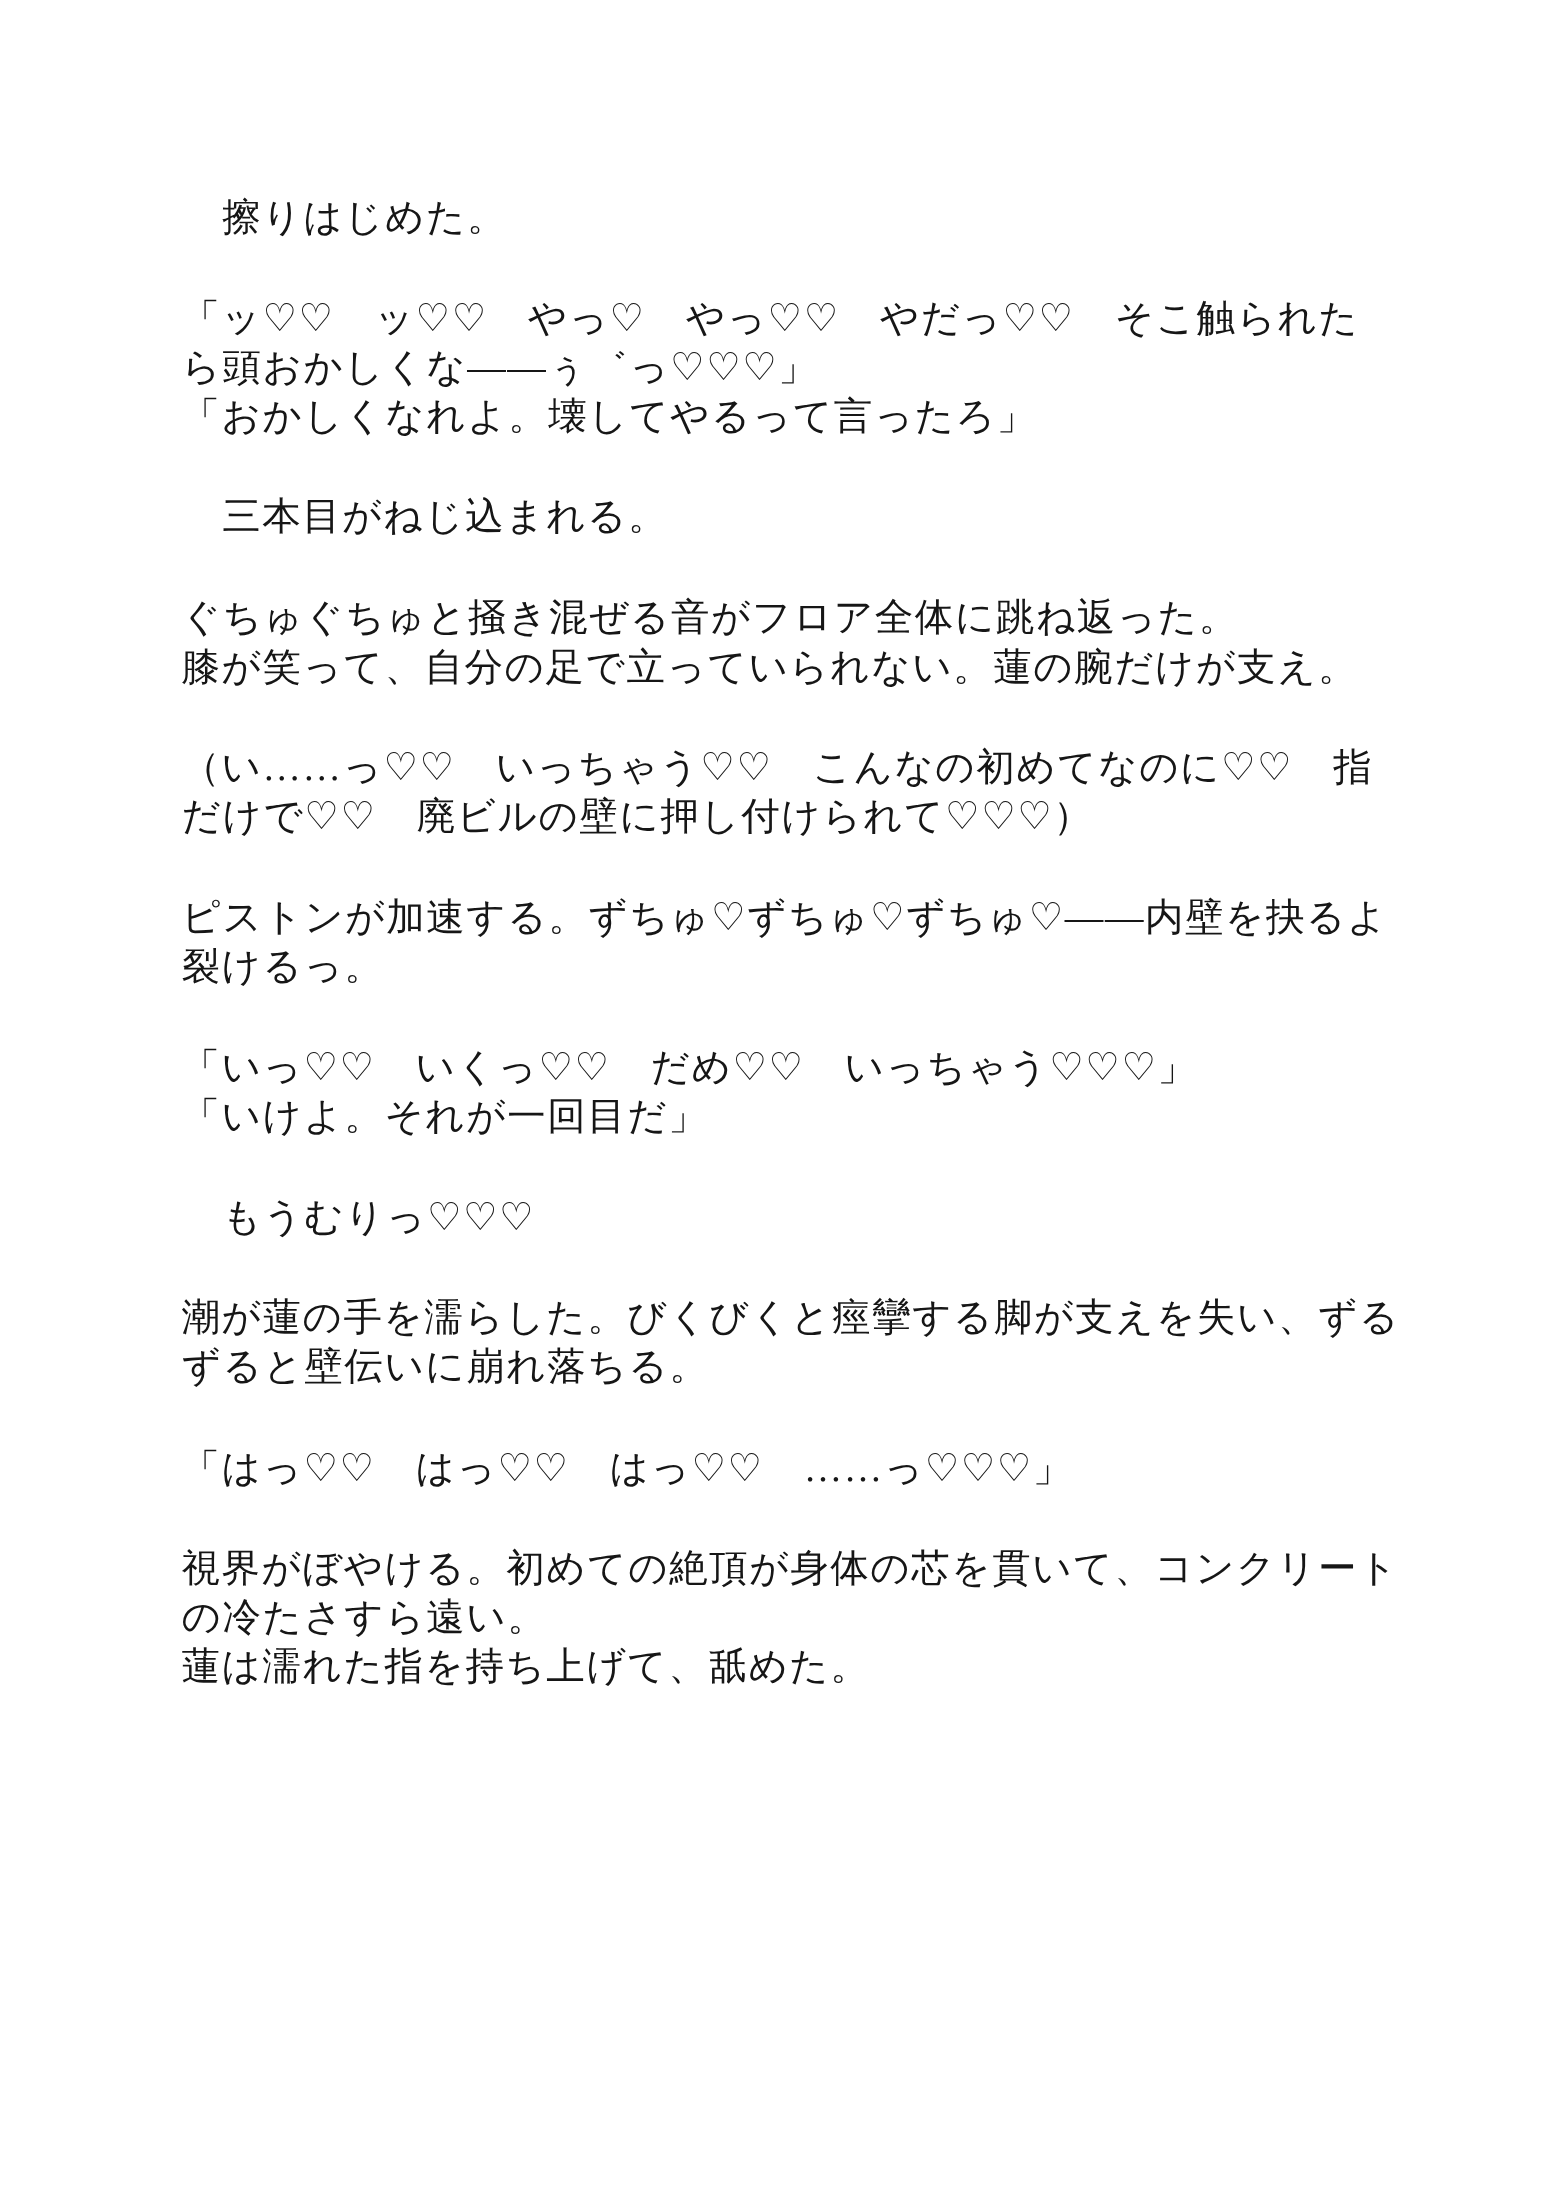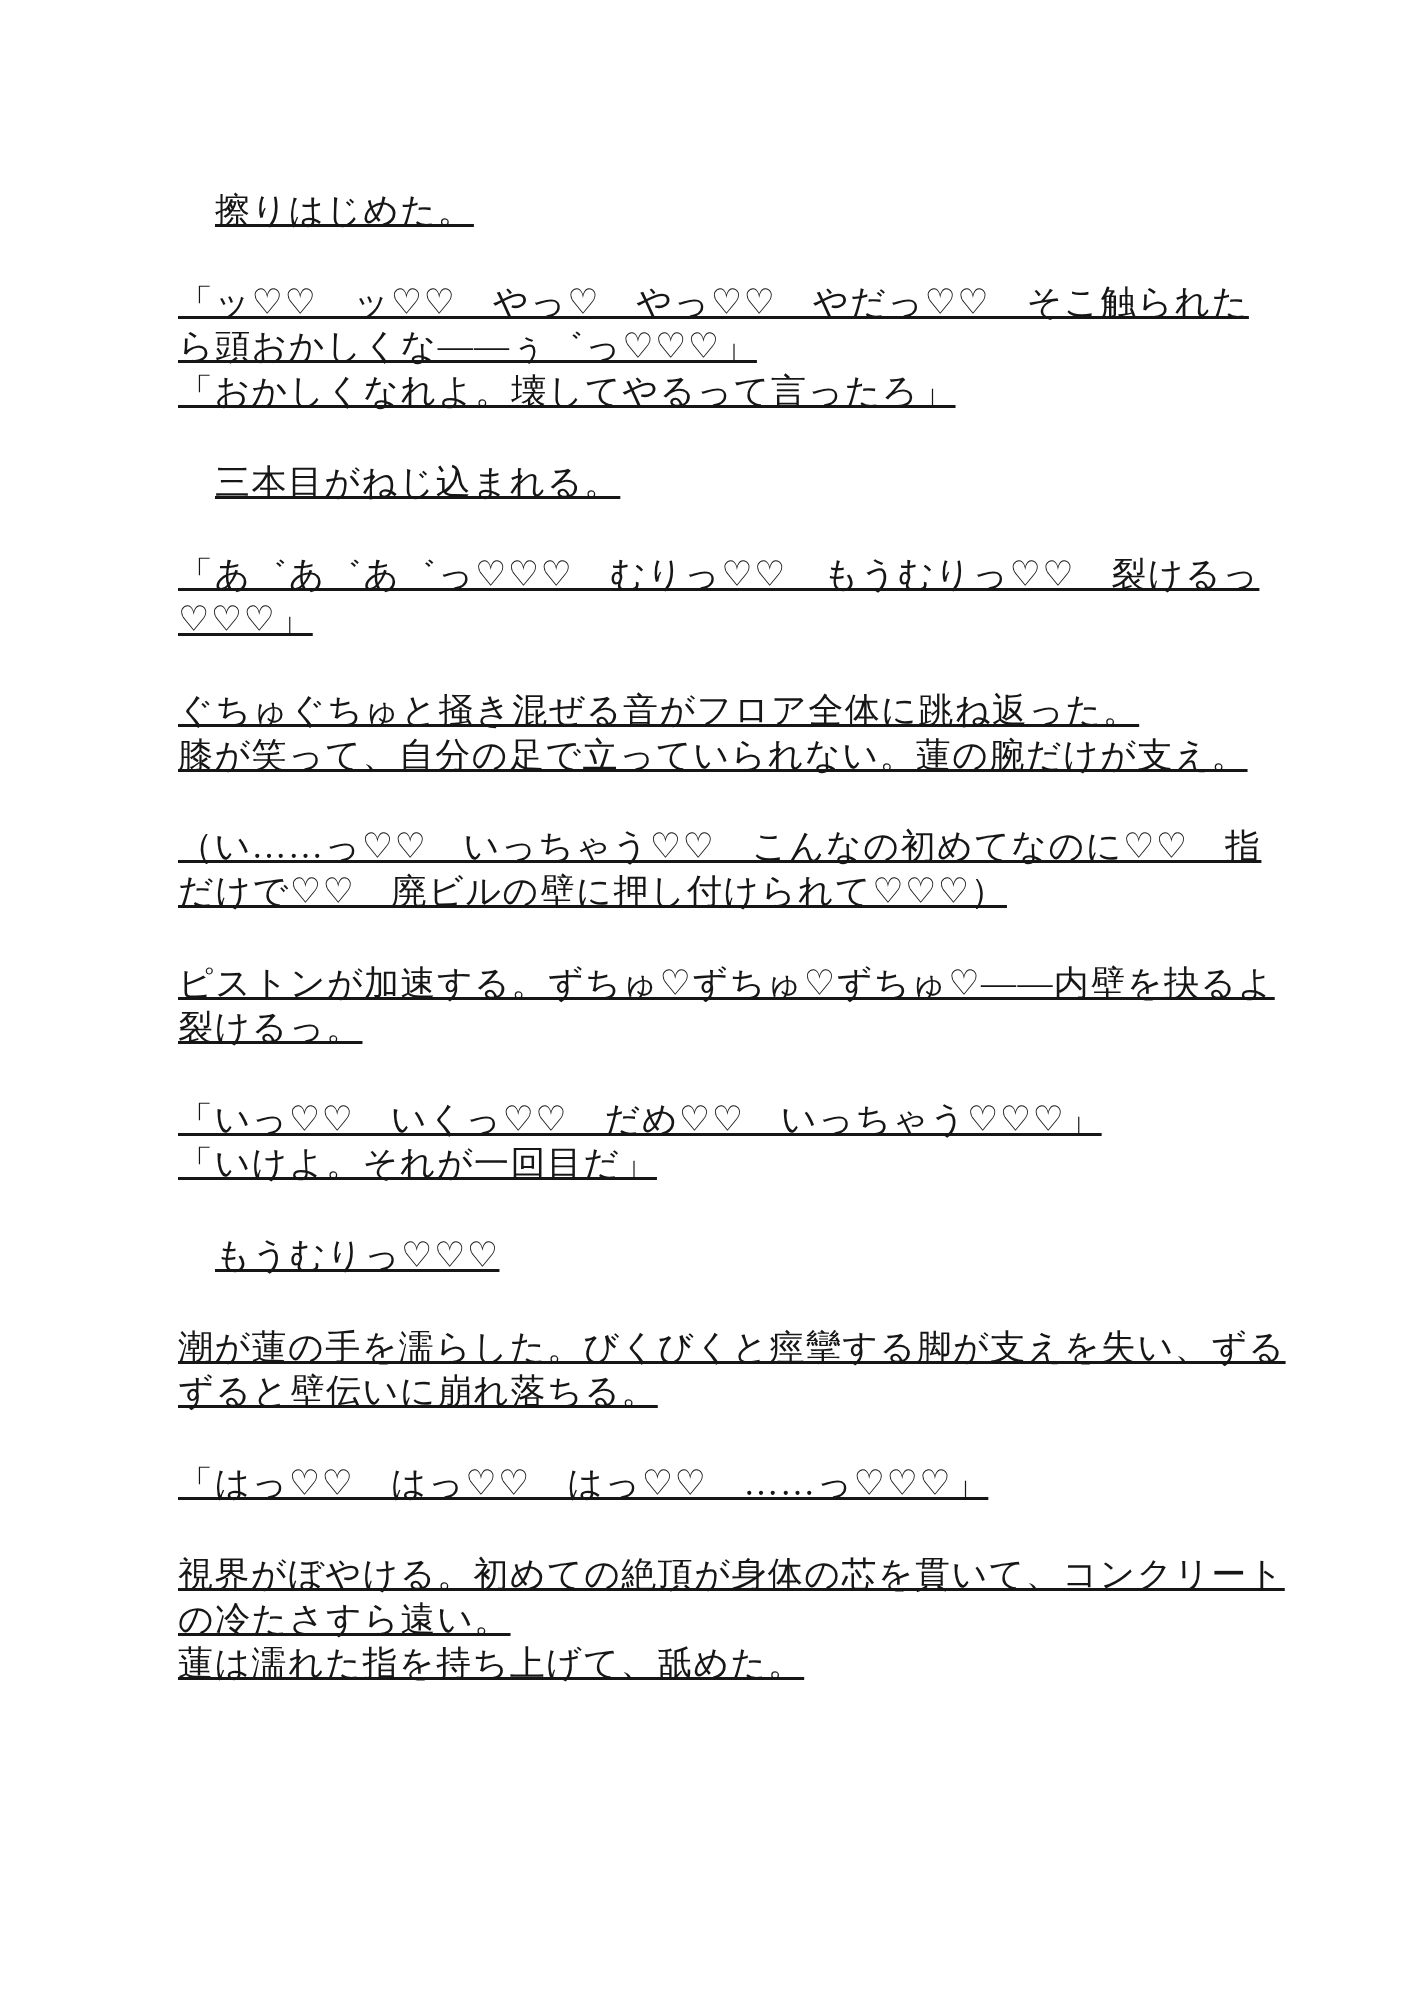--- a/index.html
+++ b/index.html
@@ -18,22 +18,21 @@
     left: 162px;
     top: 173px;
     width: 1120px;
     color: #161616;
     font-family: "Liberation Serif", "DejaVu Serif", serif;
     font-size: 35px;
     line-height: 44.6px;
     letter-spacing: 1.4px;
   }
   .para {
-    margin: 16px;
-    text-decoration: underline;
+    margin: 3px;
   }
   .para + .para {
     margin-top: 47px;
   }
   .para.indent .line {
     text-indent: 37px;
   }
   .line {
     display: block;
     white-space: pre;
@@ -46,24 +45,20 @@
     <p class="para indent">
       <span class="line">擦りはじめた。</span>
     </p>
     <p class="para">
       <span class="line">「ッ♡♡　ッ♡♡　やっ♡　やっ♡♡　やだっ♡♡　そこ触られた</span>
       <span class="line">ら頭おかしくな——ぅ゛っ♡♡♡」</span>
       <span class="line">「おかしくなれよ。壊してやるって言ったろ」</span>
     </p>
     <p class="para indent">
       <span class="line">三本目がねじ込まれる。</span>
-    </p>
-    <p class="para">
-      <span class="line">「あ゛あ゛あ゛っ♡♡♡　むりっ♡♡　もうむりっ♡♡　裂けるっ</span>
-      <span class="line">♡♡♡」</span>
     </p>
     <p class="para">
       <span class="line">ぐちゅぐちゅと掻き混ぜる音がフロア全体に跳ね返った。</span>
       <span class="line">膝が笑って、自分の足で立っていられない。蓮の腕だけが支え。</span>
     </p>
     <p class="para">
       <span class="line">（い……っ♡♡　いっちゃう♡♡　こんなの初めてなのに♡♡　指</span>
       <span class="line">だけで♡♡　廃ビルの壁に押し付けられて♡♡♡）</span>
     </p>
     <p class="para">

